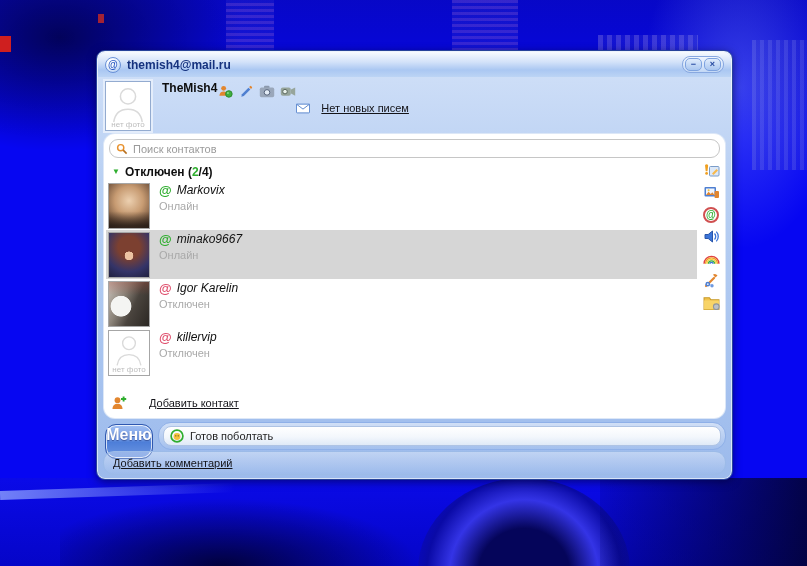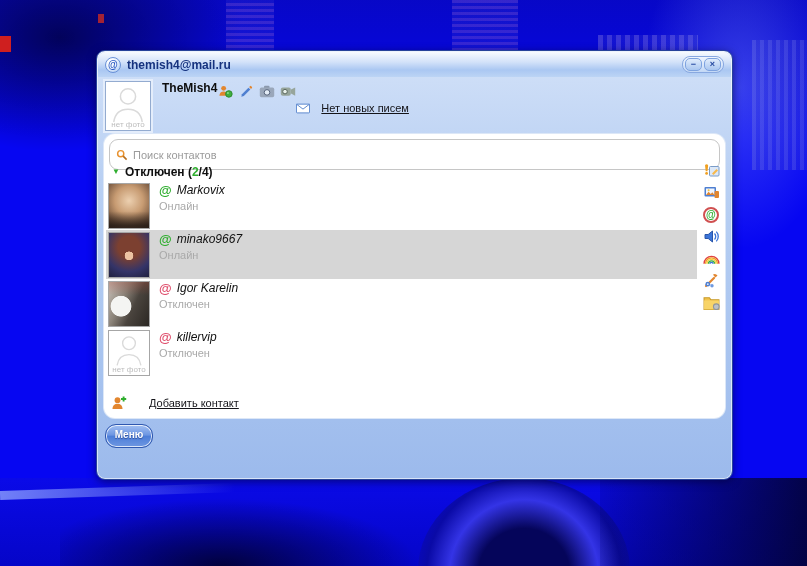--- a/index.html
+++ b/index.html
@@ -62,21 +62,21 @@
   .profile-info { margin-left:11px; display:flex; flex-direction:row; }
   .profile-name { font-size:12px; font-weight:bold; color:#0d0d0d; }
   .profile-actions { display:flex; gap:5px; margin-top:2px; height:17px; align-items:center; }
   .action-icon { width:16px; height:16px; display:flex; align-items:center; justify-content:center; cursor:pointer; }
   .profile-mail { display:flex; gap:11px; margin-top:2px; align-items:center; }
   .link { font-size:11px; color:#141419; text-decoration:underline; cursor:pointer; }
 
   
   .panel { position:absolute; left:7px; top:83px; width:621px; height:284px;
     background:#fff; border-radius:11px; box-shadow:0 0 0 1px #dce7f7; }
-  .search-box { position:absolute; left:5px; right:5px; top:5px; height:31px;
+  .search-box { position:absolute; left:5px; right:5px; top:5px; height:19px;
     border:1px solid #c6c6c6; border-radius:9px; display:flex; align-items:center;
     padding:0 6px; gap:5px; background:#fff; }
   .search-box input { flex:1; border:none; outline:none; background:transparent;
     font-family:inherit; font-size:11px; color:#444; }
   .search-box input::placeholder { color:#9b9b9b; }
 
   .group-header { position:absolute; left:8px; top:31px; display:flex; align-items:center;
     gap:5px; font-size:12px; font-weight:bold; color:#0f0f0f; cursor:pointer; }
   .collapse-glyph { color:#2fae2f; font-size:8px; line-height:8px; }
   .count-online { color:#2fae2f; }
@@ -109,25 +109,25 @@
     display:flex; flex-direction:column; gap:3px; align-items:center; }
   .side-icon { width:19px; height:19px; display:flex; align-items:center;
     justify-content:center; cursor:pointer; }
   .agent-at-ring { width:16px; height:16px; border:2px solid #d05050; border-radius:50%;
     color:#2fae2f; font-weight:bold; font-size:10px; line-height:12px; text-align:center; }
 
   .add-contact { position:absolute; left:7px; bottom:7px; display:flex;
     align-items:center; gap:22px; cursor:pointer; }
 
   
-  .menu-btn { position:absolute; left:8px; top:373px; width:48px; height:24px;
+  .menu-btn { position:absolute; left:8px; top:373px; width:48px; height:35px;
     border-radius:11px; border:1px solid #2f58b0; cursor:pointer;
     background:linear-gradient(180deg,#a3c0f2 0%,#6d96e2 45%,#4d7ed8 52%,#6e97e2 100%);
     box-shadow:inset 0 0 0 1px rgba(255,255,255,.75);
-    color:#fff; font-weight:bold; font-size:10px; text-align:center; line-height:20px;
+    color:#fff; font-weight:bold; font-size:16px; text-align:center; line-height:20px;
     text-shadow:0 1px 1px rgba(20,40,110,.6); }
   .status-wrap { position:absolute; left:61px; top:371px; right:6px; height:28px;
     border:1px solid #8fb0e8; border-radius:13px; padding:3px 4px;
     background:linear-gradient(180deg, rgba(255,255,255,.5), rgba(255,255,255,.05)); }
   .status-field { height:100%; border:1px solid #aec3e4; border-radius:8px;
     display:flex; align-items:center; gap:6px; padding:0 6px; cursor:pointer;
     background:linear-gradient(180deg,#ffffff 0%,#f3f7fc 55%,#dfe9f7 100%); }
   .status-text { font-size:11px; color:#1f1f1f; }
   .comment-bar { position:absolute; left:6px; top:400px; right:6px; height:24px;
     border:1px solid #9cbbe8; border-radius:11px; display:flex; align-items:center;
@@ -343,15 +343,29 @@
         <circle cx="6.5" cy="5.2" r="2.9" fill="#e2862f"></circle>
         <path d="M1.5 14c0-3.5 2.3-5.2 5-5.2s5 1.7 5 5.2z" fill="#e2862f"></path>
         <path d="M12.6 1.4v5.2M10 4h5.2" stroke="#2fae2f" stroke-width="1.9"></path>
       </svg>
       <span class="link">Добавить контакт</span>
     </div>
   </div>
 
   <div class="menu-btn">Меню</div>
 
-
+  <div class="status-wrap">
+    <div class="status-field">
+      <svg width="14" height="14" viewBox="0 0 14 14">
+        <circle cx="7" cy="7" r="5.9" fill="none" stroke="#2fae2f" stroke-width="1.7"></circle>
+        <circle cx="7" cy="7.5" r="3.4" fill="#f4c23c"></circle>
+        <circle cx="5.8" cy="6.8" r="0.6" fill="#4a3a1a"></circle>
+        <circle cx="8.2" cy="6.8" r="0.6" fill="#4a3a1a"></circle>
+      </svg>
+      <span class="status-text">Готов поболтать</span>
+    </div>
+  </div>
+
+  <div class="comment-bar">
+    <span class="link">Добавить комментарий</span>
+  </div>
 
 </div>
 
 </body></html>

